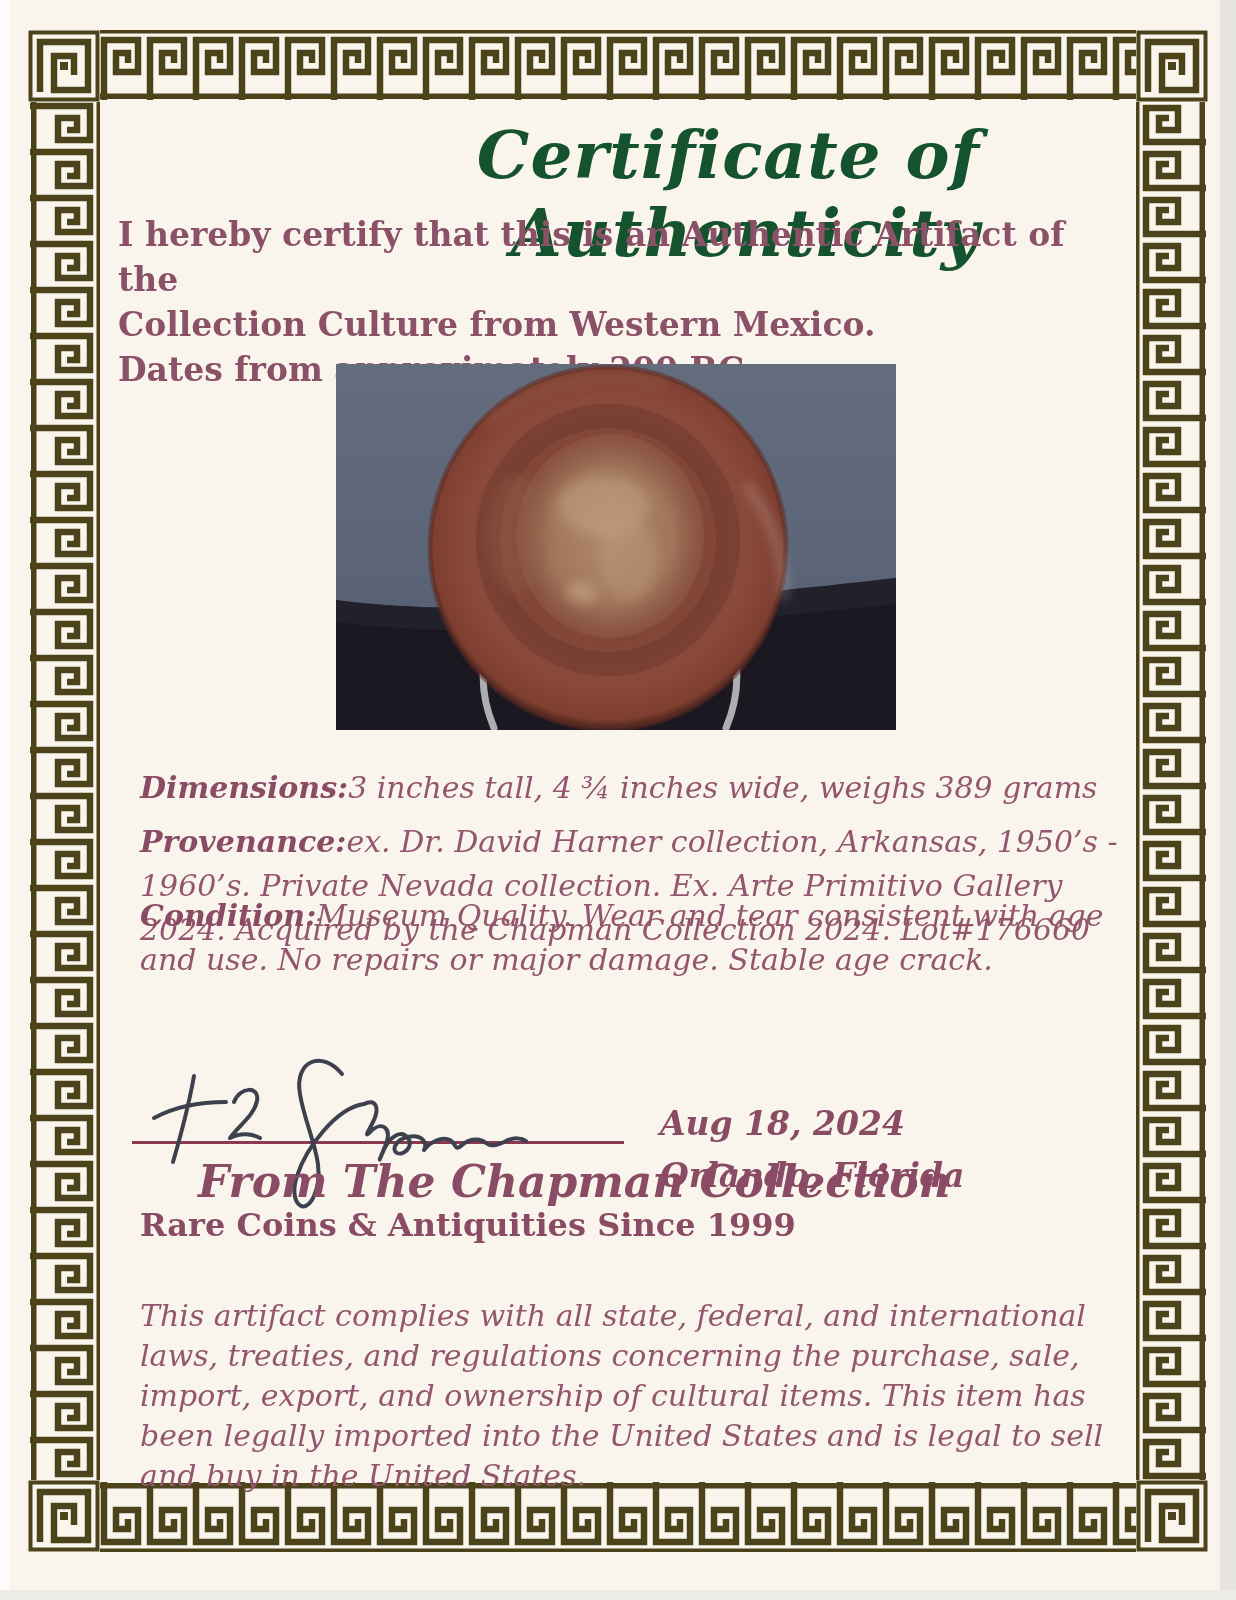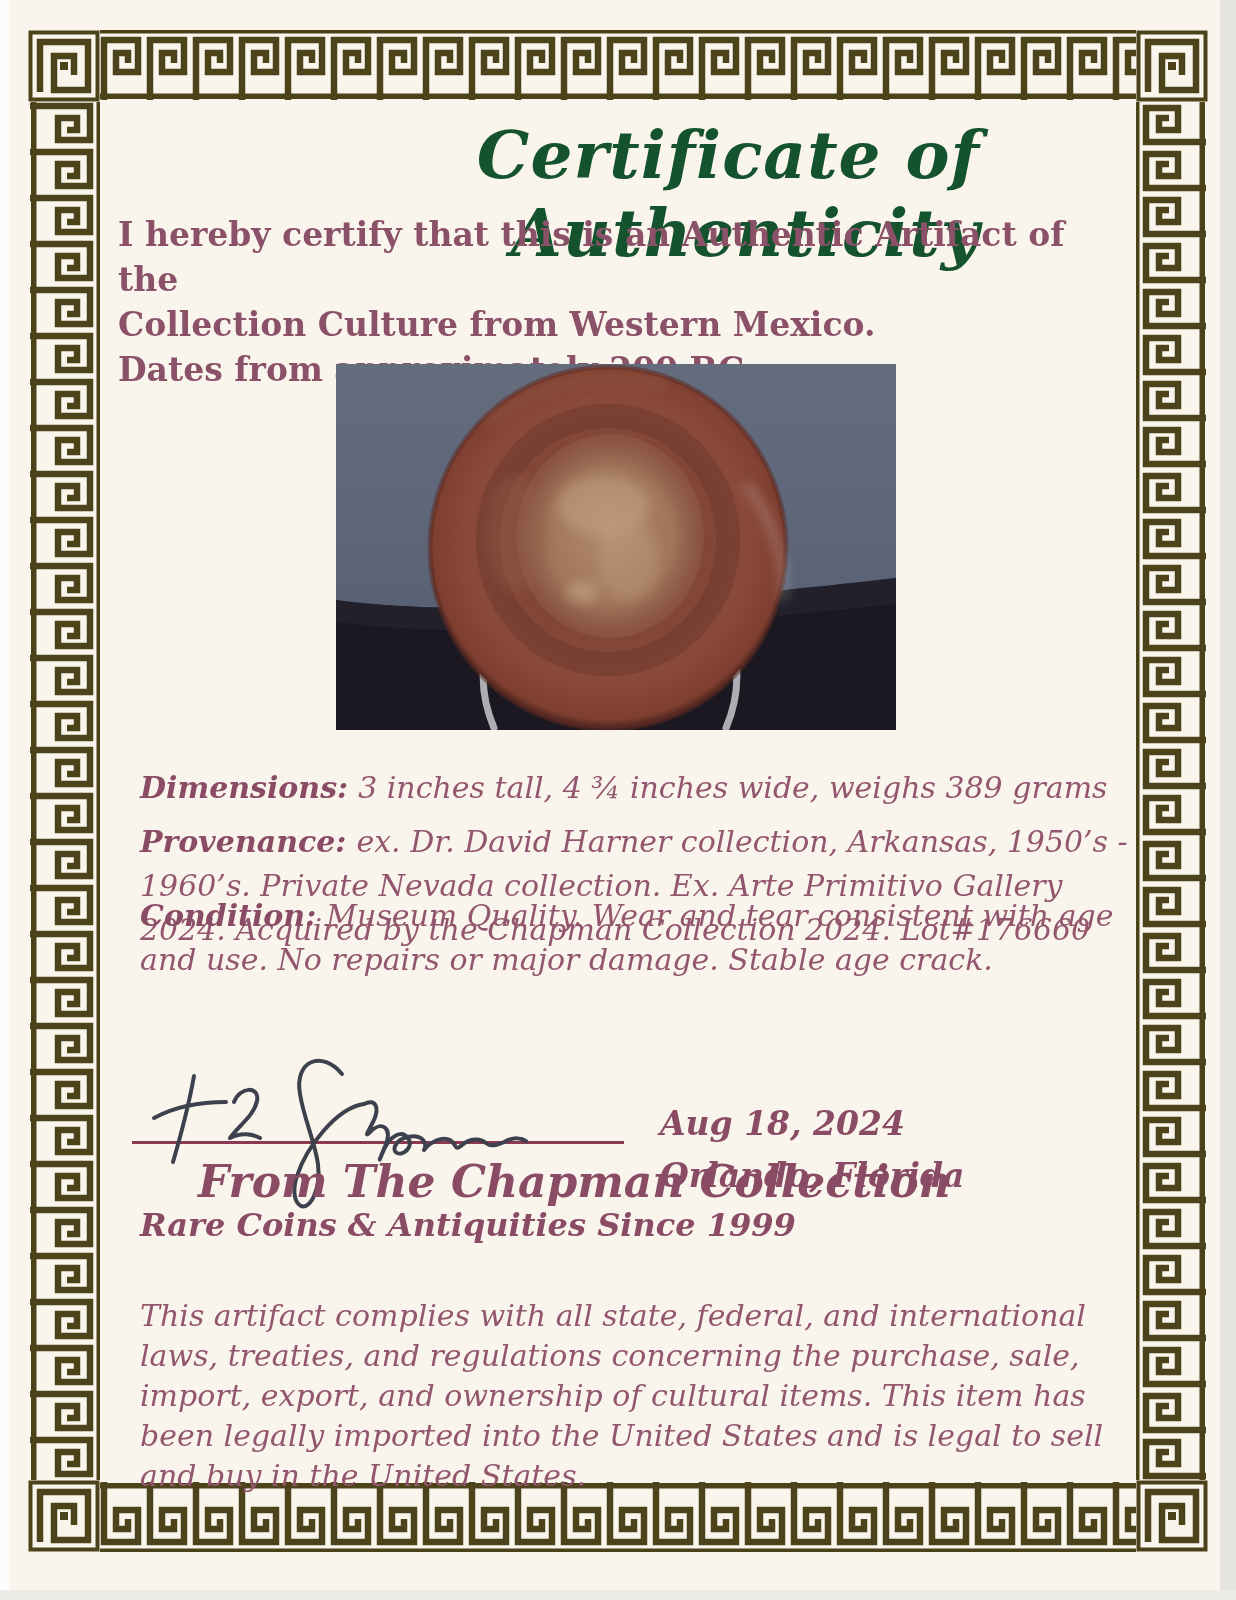--- a/index.html
+++ b/index.html
@@ -29,31 +29,31 @@
   }
   .subtitle{
     position:absolute;left:118px;top:212px;width:1000px;text-align:left;
     font-size:33px;line-height:45px;font-weight:700;color:#8a5168;
   }
   .photo-wrap{position:absolute;left:336px;top:364px;width:560px;height:366px;}
   .para{
     position:absolute;left:140px;width:990px;
     font-size:30px;line-height:44px;font-style:italic;color:#93566f;
   }
-  .para .sec-label{font-weight:700;color:#8a4b65;margin-right:10px;}
+  .para .sec-label{font-weight:700;color:#8a4b65;}
   .p-dimensions{top:736px;}
   .p-provenance{top:790px;}
   .p-condition{top:864px;}
 
   .sig-line{position:absolute;left:132px;top:1141px;width:492px;height:3px;background:#8c3a52;}
   .sig-svg{position:absolute;left:130px;top:1046px;width:510px;height:170px;}
   .sig-date{position:absolute;left:660px;top:1104px;font-size:33px;font-weight:700;font-style:italic;color:#8a4b65;}
   .sig-from{position:absolute;left:198px;top:1156px;font-size:44px;font-weight:700;font-style:italic;color:#8a4b65;}
   .sig-loc{position:absolute;left:660px;top:1156px;font-size:33px;font-weight:700;font-style:italic;color:#8a4b65;}
-  .sig-tagline{position:absolute;left:140px;top:1206px;font-size:32px;font-weight:700;font-style:italic;color:#8a4b65;}
+  .sig-tagline{position:absolute;left:140px;top:1206px;font-size:32px;font-weight:700;color:#8a4b65;}
 
   .legal{
     position:absolute;left:140px;top:1252px;width:975px;
     font-size:30px;line-height:40px;font-style:italic;color:#93566f;margin-top:44px;
   }
 </style>
 </head>
 <body>
 
 <svg width="0" height="0" style="position:absolute" aria-hidden="true">

